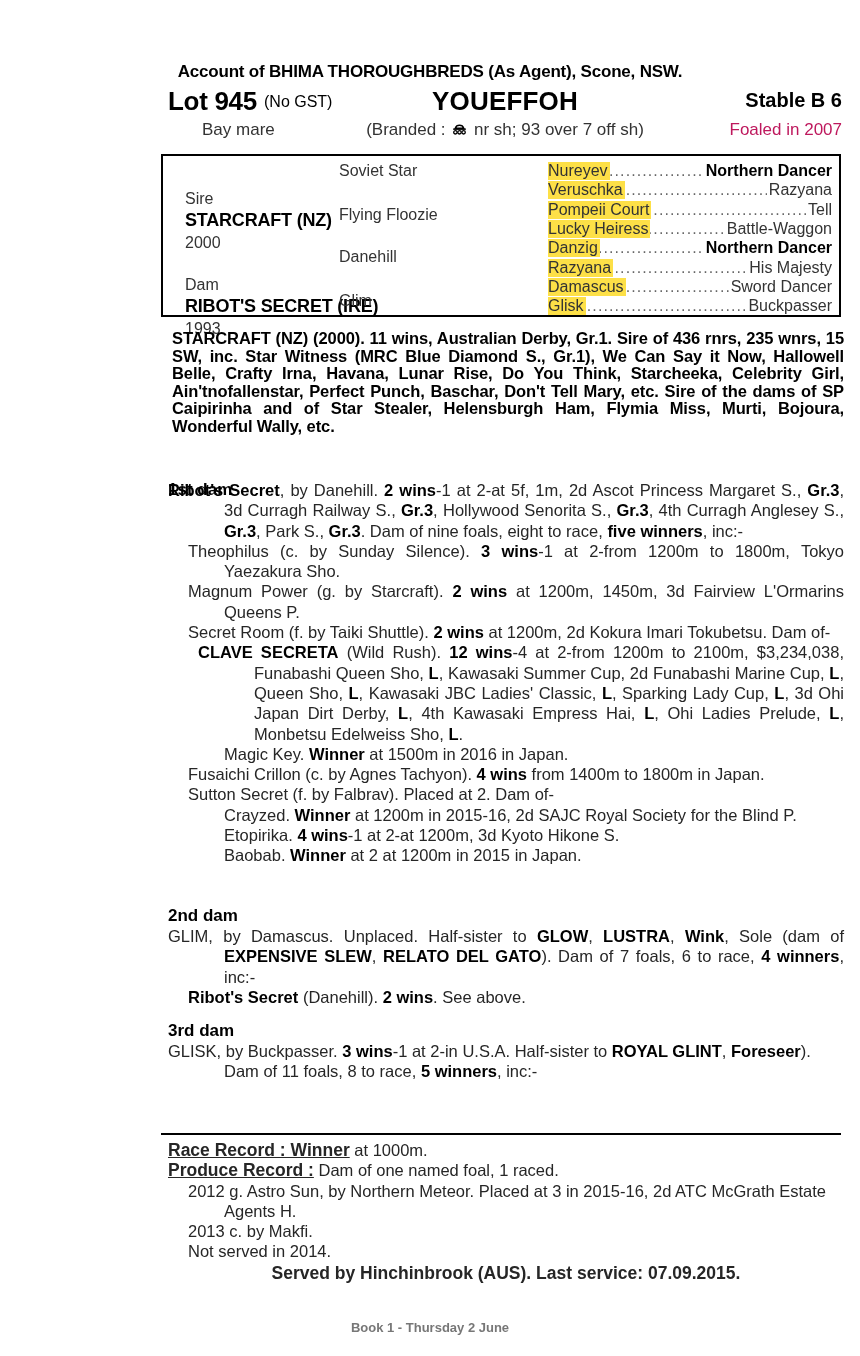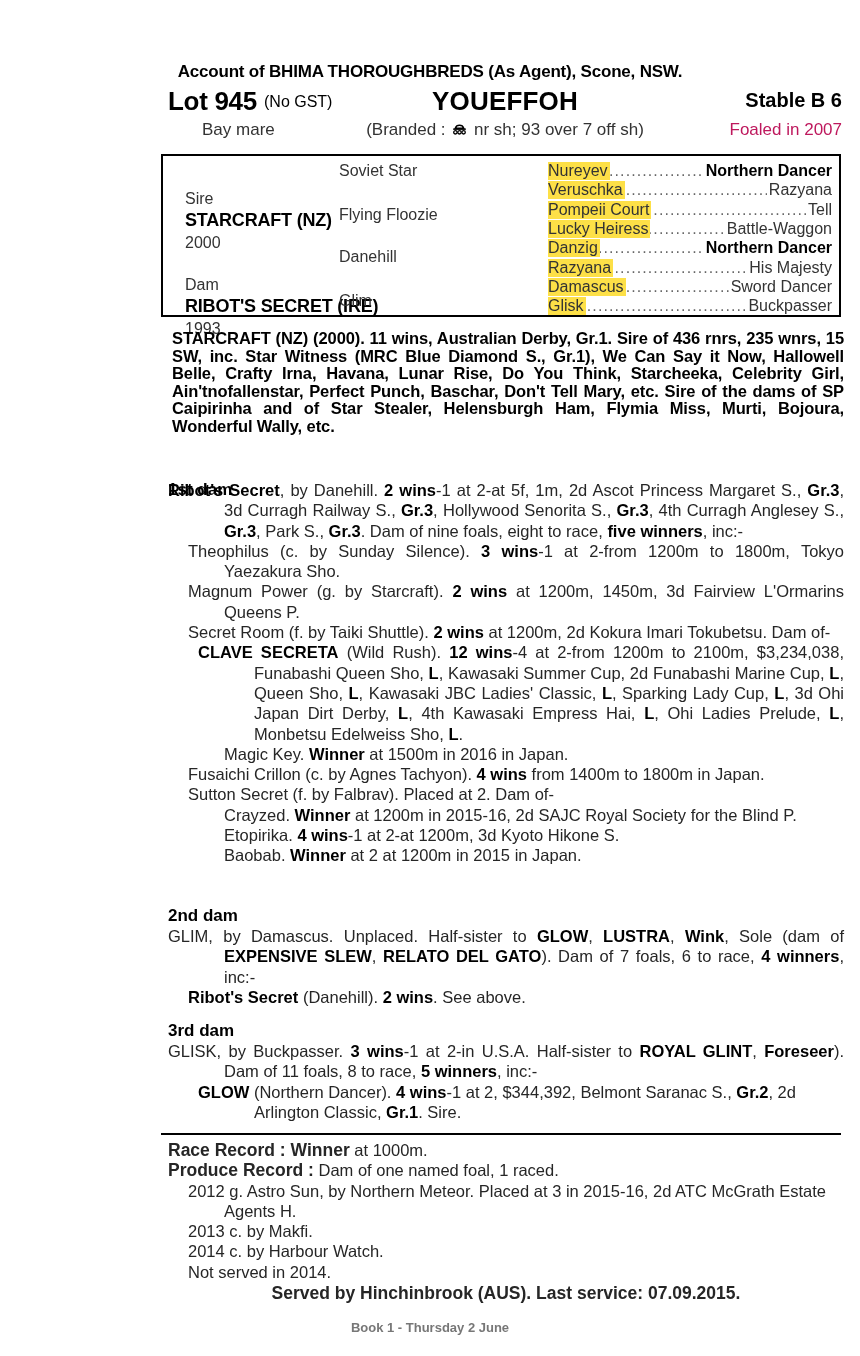--- a/index.html
+++ b/index.html
@@ -208,21 +208,21 @@
   }
   .records {
     position: absolute;
     left: 168px;
     width: 676px;
     font-size: 16.5px;
     line-height: 20.3px;
     color: #262626;
   }
   .records p { margin: 0; }
-  .rec-lbl { font-weight: bold; font-size: 17.5px; }
+  .rec-lbl { font-weight: bold; font-size: 17.5px; text-decoration: underline; }
   .served {
     text-align: center;
     font-weight: bold;
     font-size: 17.5px;
     padding-top: 1px;
   }
   .page-footer {
     position: absolute;
     left: 0; top: 1320px;
     width: 860px;
@@ -342,35 +342,33 @@
 
   <div class="secthead" style="top:906px">2nd dam</div>
   <div class="blk" id="blk-second-dam" style="top:926px">
       <p class="hang1">GLIM, by Damascus. Unplaced. Half-sister to <b>GLOW</b>, <b>LUSTRA</b>, <b>Wink</b>, Sole (dam of <b>EXPENSIVE SLEW</b>, <b>RELATO DEL GATO</b>). Dam of 7 foals, 6 to race, <b>4 winners</b>, inc:-</p>
       <p class="hang2 nj"><b>Ribot's Secret</b> (Danehill). <b>2 wins</b>. See above.</p>
     </div>
 
   <div class="secthead" style="top:1021px">3rd dam</div>
   <div class="blk" id="blk-third-dam" style="top:1041px">
       <p class="hang1">GLISK, by Buckpasser. <b>3 wins</b>-1 at 2-in U.S.A. Half-sister to <b>ROYAL GLINT</b>, <b>Foreseer</b>). Dam of 11 foals, 8 to race, <b>5 winners</b>, inc:-</p>
-      <p class="hang3 nj"><b>GLOW</b> (Northern Dancer). <b>4 wins</b>-1 at 2, $344,392, Belmont Saranac S., <b>Gr.2</b>, 2d Arlington Classic, <b>Gr.1</b>. Sire.</p>
     </div>
 
   <div class="hr" style="top:1133px"></div>
   <div class="records" style="top:1140px">
     <p>
       <span class="rec-lbl">Race Record : Winner</span><span> at 1000m.</span>
     </p>
     <p>
       <span class="rec-lbl">Produce Record :</span><span> Dam of one named foal, 1 raced.</span>
     </p>
     <div id="produce-lines">
         <p class="hang2">2012 g. Astro Sun, by Northern Meteor. Placed at 3 in 2015-16, 2d ATC McGrath Estate Agents H.</p>
         <p class="hang2 nj">2013 c. by Makfi.</p>
-        <p class="hang2 nj">2014 c. by Harbour Watch.</p>
         <p class="hang2 nj">Not served in 2014.</p>
       </div>
     <p class="served">Served by Hinchinbrook (AUS). Last service: 07.09.2015.</p>
   </div>
 
   <div class="page-footer">Book 1 - Thursday 2 June</div>
 
 </div>
 
 </body></html>

